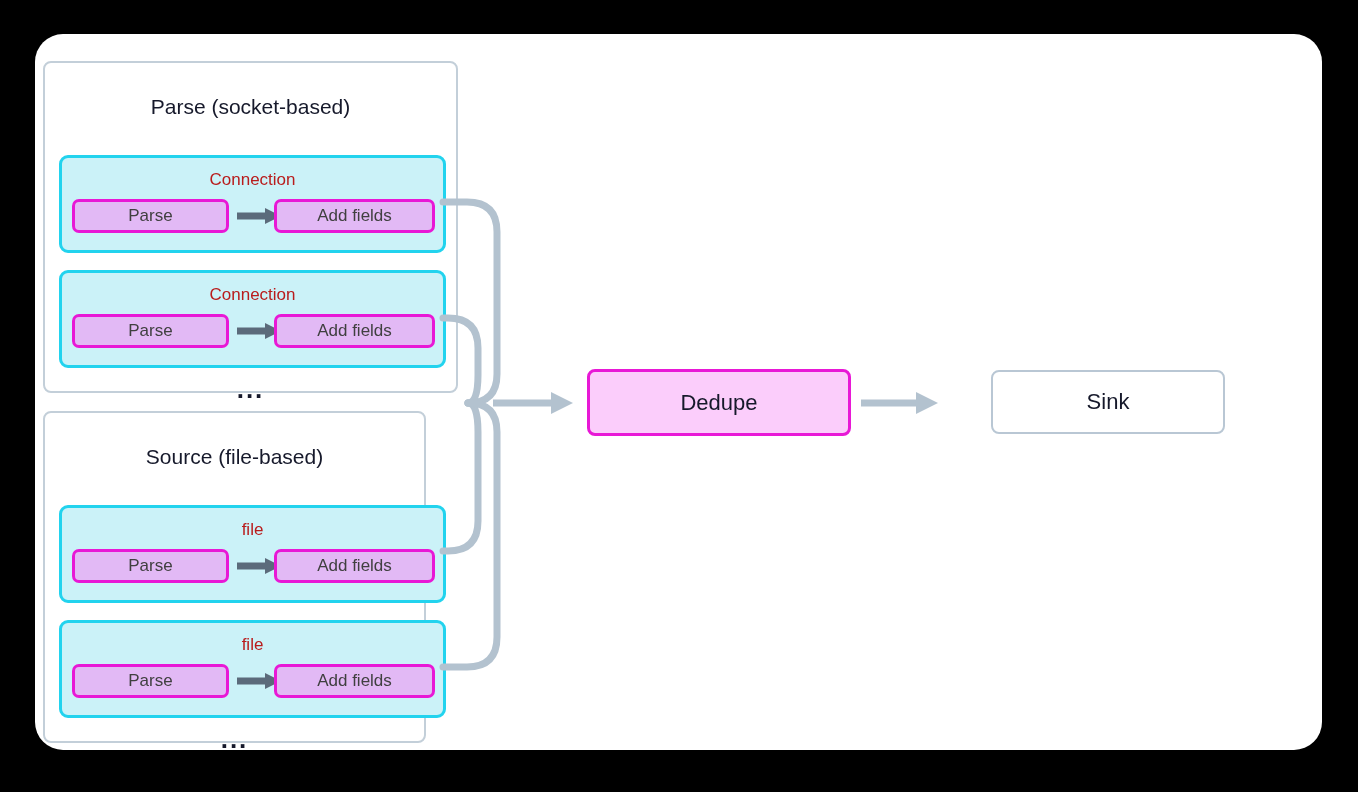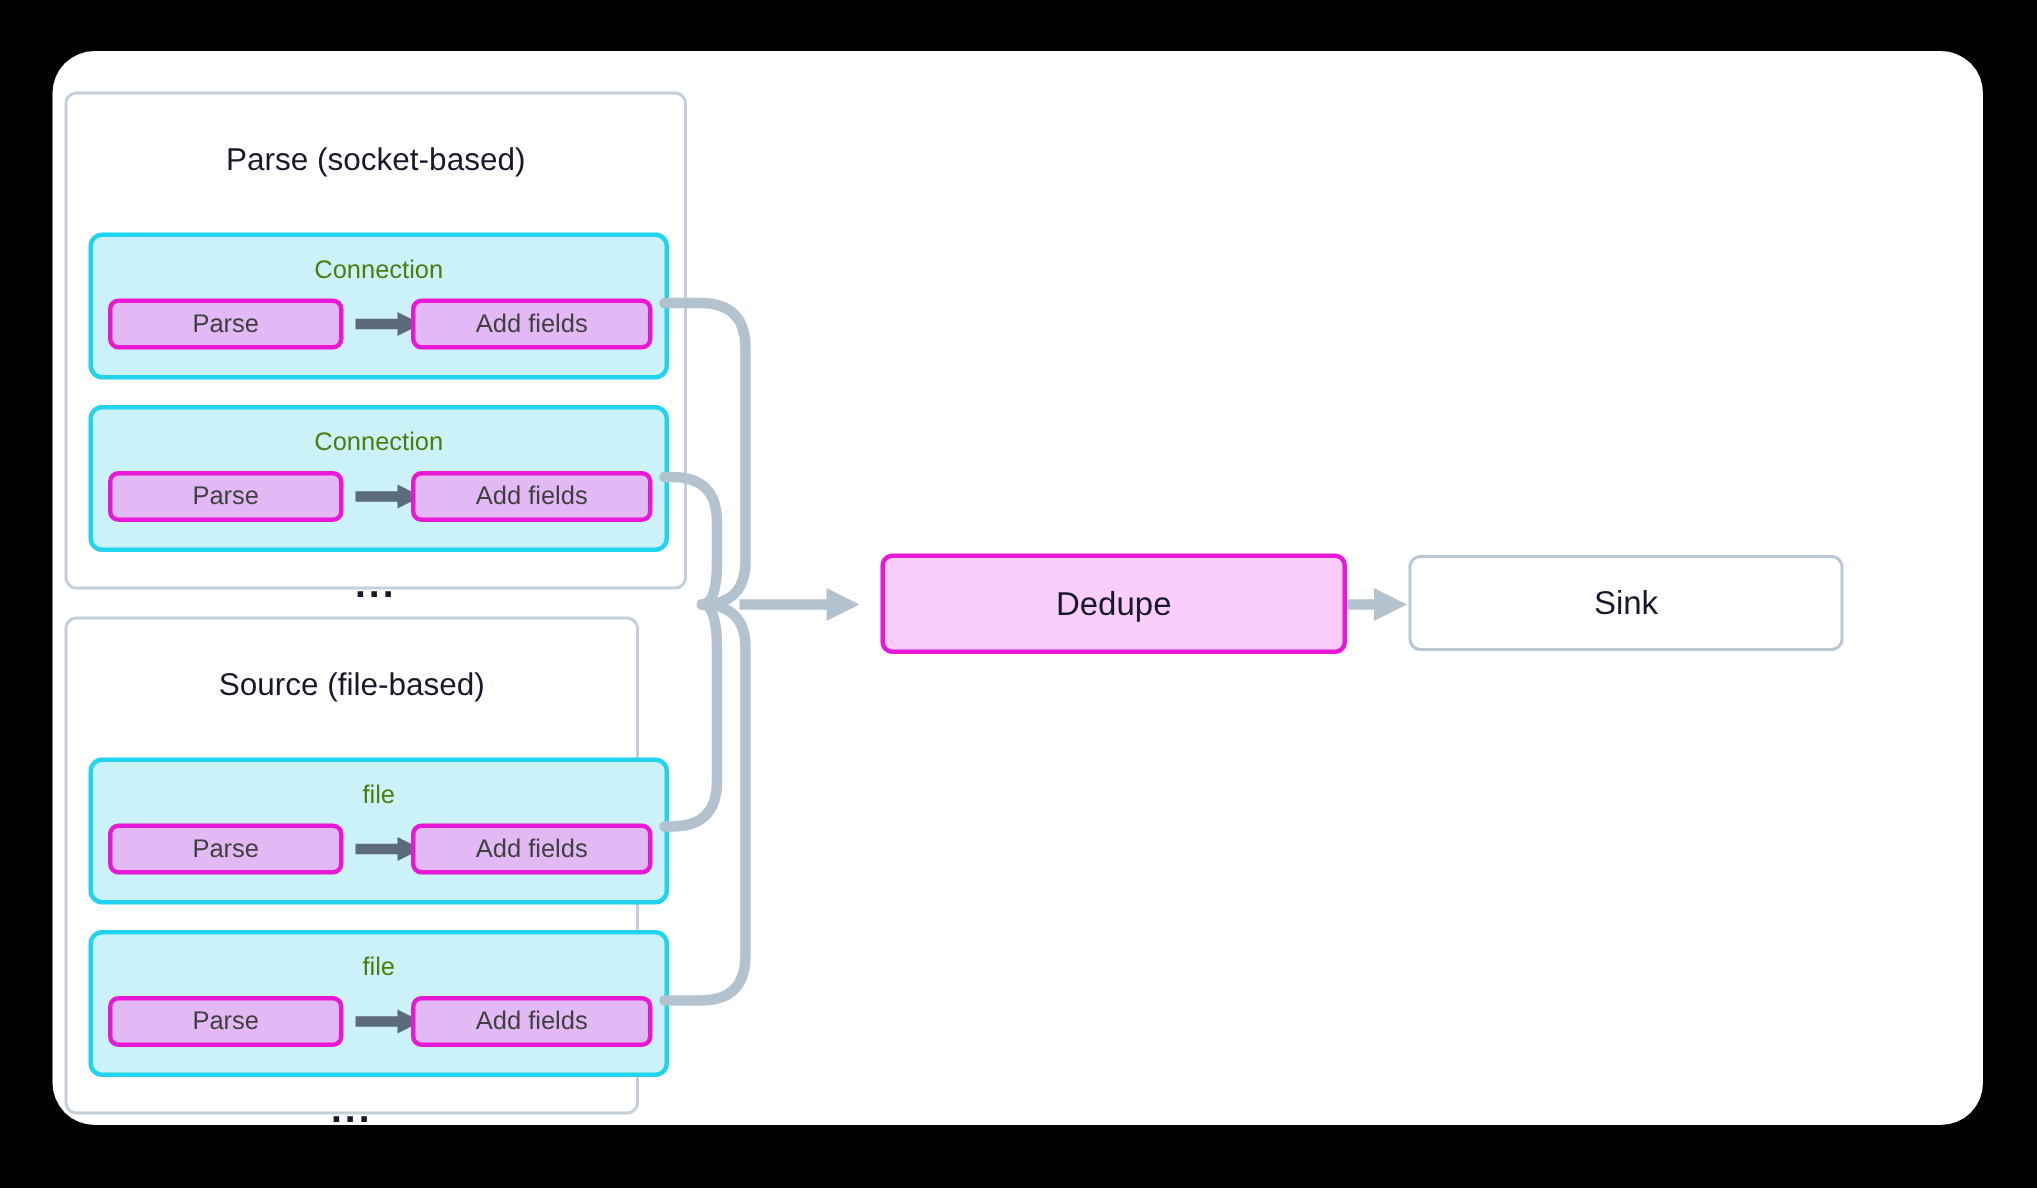--- a/index.html
+++ b/index.html
@@ -48,21 +48,21 @@
   
   .conn {
     border: 3px solid #22d3ee;
     border-radius: 9px;
     background: #cbf2f8;
   }
   .conn-title {
     position: absolute;
     left: 0; right: 0;
     text-align: center;
-    color: #4d7c0f;
+    color: #b91c1c;
     font-size: 17px;
     line-height: 21px;
     white-space: nowrap;
   }
 
   
   .proc {
     border: 3px solid #e818d6;
     border-radius: 7px;
     background: #e2b9f5;
@@ -211,17 +211,17 @@
       <path d="M458 369 H520" fill="none" stroke="#b3c2cf" stroke-width="7" stroke-linecap="butt"></path>
       <path d="M516 358 L538 369 L516 380 Z" fill="#b3c2cf"></path>
     </g>
 
     <g>
       <path d="M826 369 H885" fill="none" stroke="#b3c2cf" stroke-width="7" stroke-linecap="butt"></path>
       <path d="M881 358 L903 369 L881 380 Z" fill="#b3c2cf"></path>
     </g>
   </svg>
 
-  <div class="node dedupe" style="left:552px; top:335px; width:311px; height:67px;">Dedupe</div>
-
-  <div class="node sink" style="left:904px; top:336px; width:290px; height:64px;text-align:center;">Sink</div>
+  <div class="node dedupe" style="left:552px; top:335px; width:264px; height:67px;">Dedupe</div>
+
+  <div class="node sink" style="left:956px; top:336px; width:234px; height:64px;text-align:center;">Sink</div>
 
 </div>
 
 </body></html>

